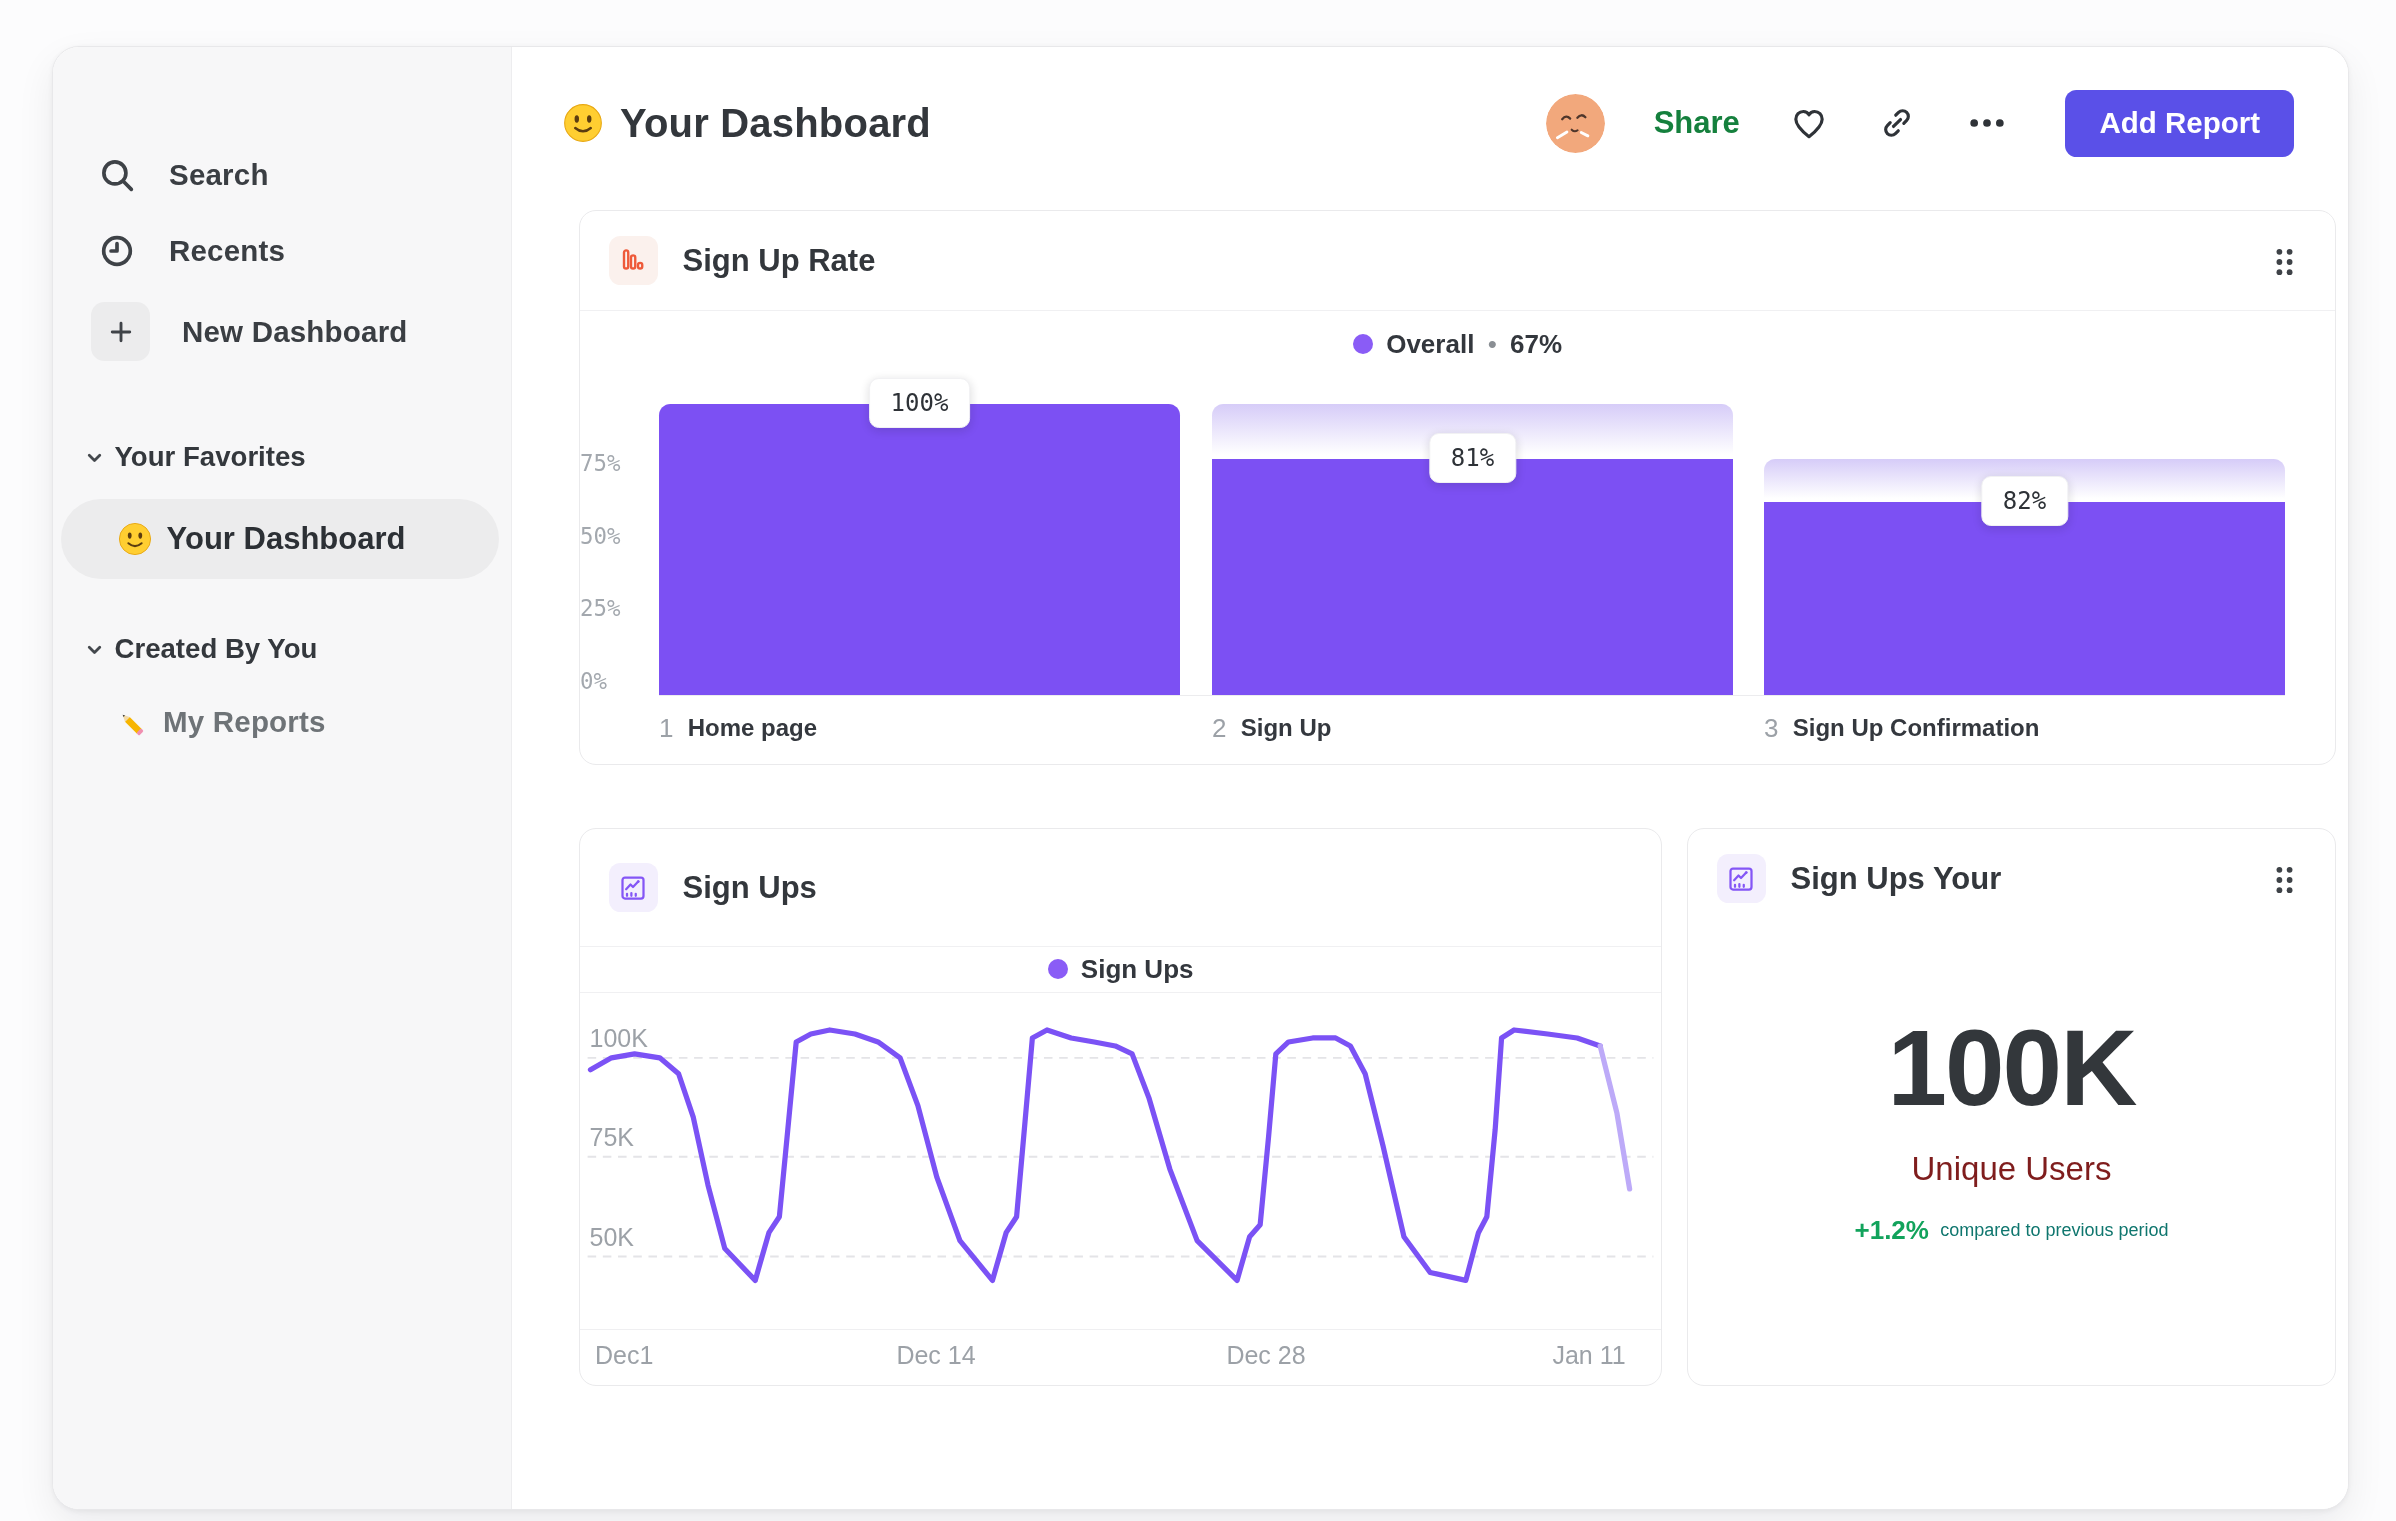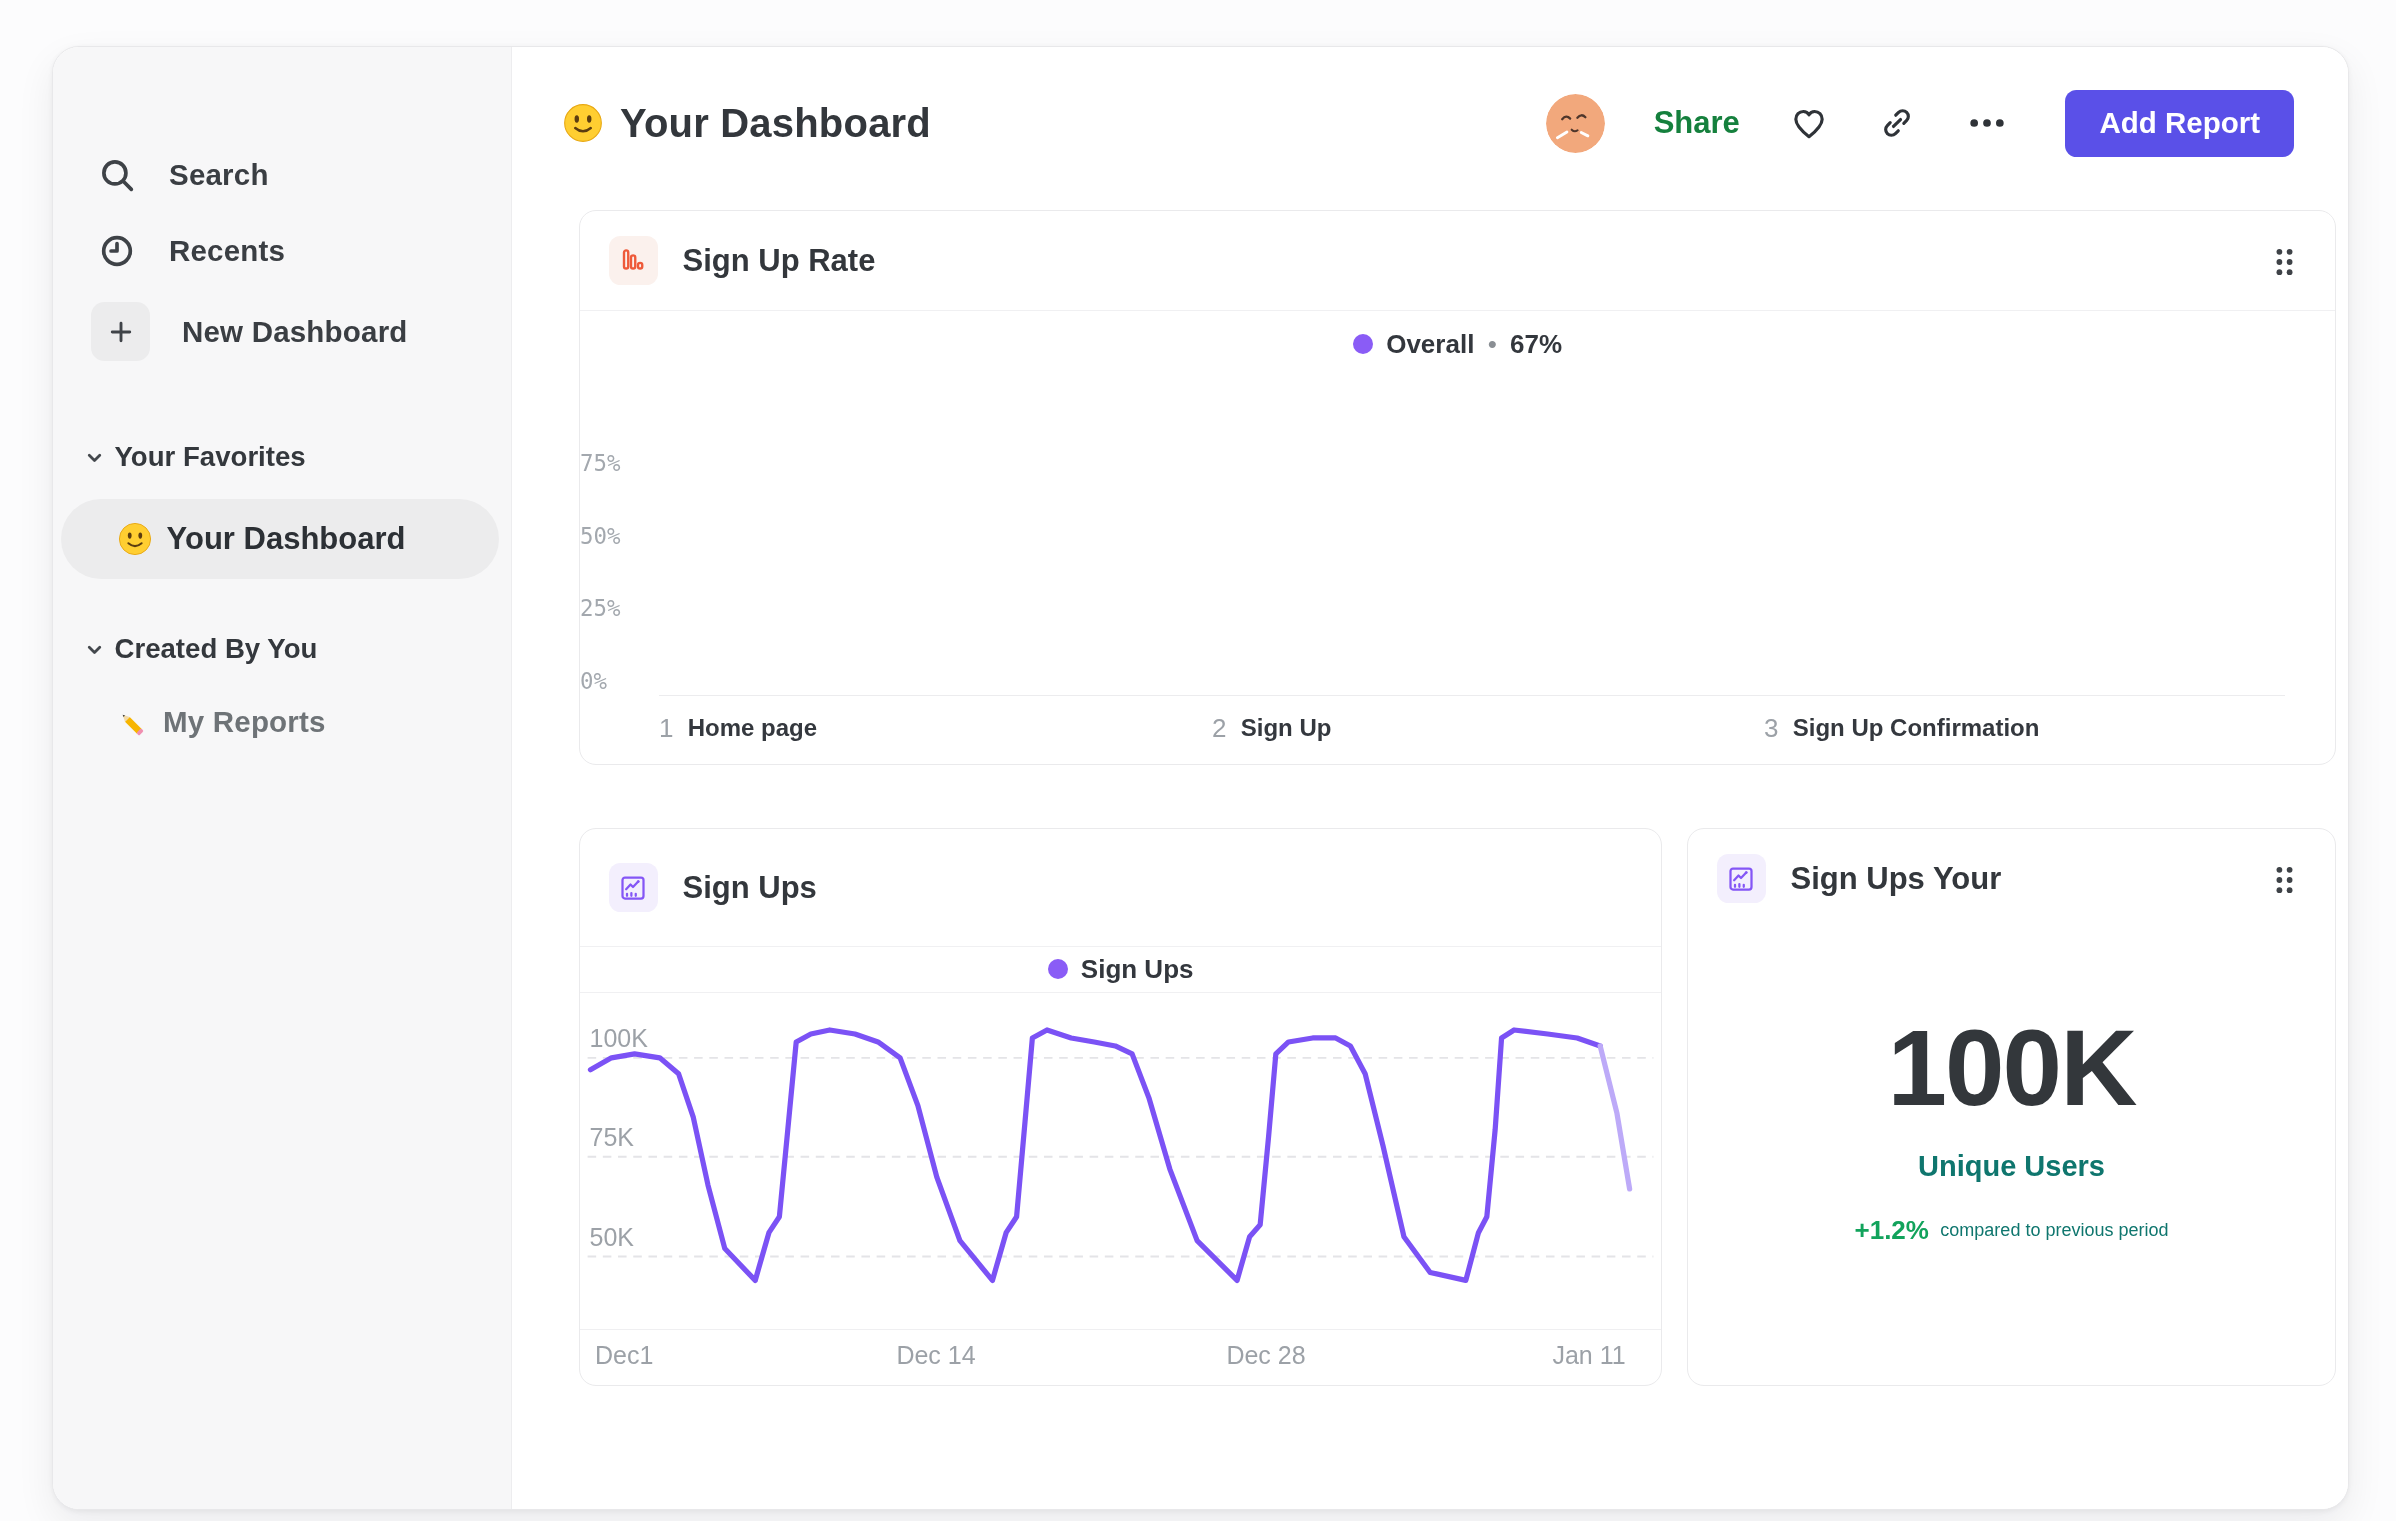--- a/index.html
+++ b/index.html
@@ -64,21 +64,21 @@
   .legend-band{position:absolute;left:0;right:0;top:117px;height:46px;border-bottom:1.4px solid #F0F0F2;
     display:flex;align-items:center;justify-content:center;gap:13.3px;}
   .line-wrap{position:absolute;left:0;top:163px;width:1081px;height:338px;}
   .ylab{position:absolute;left:9.5px;font-size:25px;color:#9CA1A7;height:28.5px;line-height:28.5px;}
   .xaxis{position:absolute;left:0;right:0;top:500px;height:1.4px;background:#EFEFF1;}
   .xt{position:absolute;top:512px;font-size:25px;color:#9CA1A7;white-space:nowrap;}
   .xt.centered{transform:translateX(-50%);}
   
   .stat-value{position:absolute;left:0;right:0;top:177px;text-align:center;font-size:107px;font-weight:700;
     color:#33373B;letter-spacing:-1.9px;}
-  .stat-label{position:absolute;left:0;right:0;top:321px;text-align:center;font-size:29px;font-weight:700;color:#0f766e;}
+  .stat-label{position:absolute;left:0;right:0;top:321px;text-align:center;font-size:33px;font-weight:400;color:#7f1d1d;}
   .stat-delta{position:absolute;left:0;right:0;top:386px;display:flex;justify-content:center;align-items:center;gap:11.4px;}
   .stat-delta .d{font-size:26px;font-weight:700;color:#12A35C;}
   .stat-delta .note{font-size:18px;color:#0f766e;}
 </style>
 </head>
 <body>
 
 <div class="panel">
 
   <aside class="sidebar">
@@ -236,20 +236,37 @@
         <span class="t">Overall</span>
         <span class="sep">•</span>
         <span class="t">67%</span>
       </div>
 
       <span class="yt" style="top:239px">75%</span>
       <span class="yt" style="top:312px">50%</span>
       <span class="yt" style="top:384px">25%</span>
       <span class="yt" style="top:457px">0%</span>
 
+      <div class="bars">
+        <div class="bar-col" style="left:0">
+
+          <div class="bar-solid" style="height: 292px; background: rgb(124, 80, 243); border-radius: 11.4px 11.4px 0px 0px;"></div>
+          <div class="chip" style="bottom: 268px;">100%</div>
+        </div>
+        <div class="bar-col" style="left:553px">
+          <div class="bar-grad" style="bottom: 237px; height: 55px; background: linear-gradient(rgb(214, 204, 248) 0%, rgba(255, 255, 255, 0.05) 92%);"></div>
+          <div class="bar-solid" style="height: 237px; background: rgb(124, 80, 243);"></div>
+          <div class="chip" style="bottom: 213px;">81%</div>
+        </div>
+        <div class="bar-col" style="left:1105px">
+          <div class="bar-grad" style="bottom: 194px; height: 43px; background: linear-gradient(rgb(214, 204, 248) 0%, rgba(255, 255, 255, 0.05) 92%);"></div>
+          <div class="bar-solid" style="height: 194px; background: rgb(124, 80, 243);"></div>
+          <div class="chip" style="bottom: 170px;">82%</div>
+        </div>
+      </div>
       <div class="baseline"></div>
 
       <div class="xlab" style="left:79px">
         <span class="n">1</span>
         <span class="c">Home page</span>
       </div>
       <div class="xlab" style="left:632px">
         <span class="n">2</span>
         <span class="c">Sign Up</span>
       </div>

